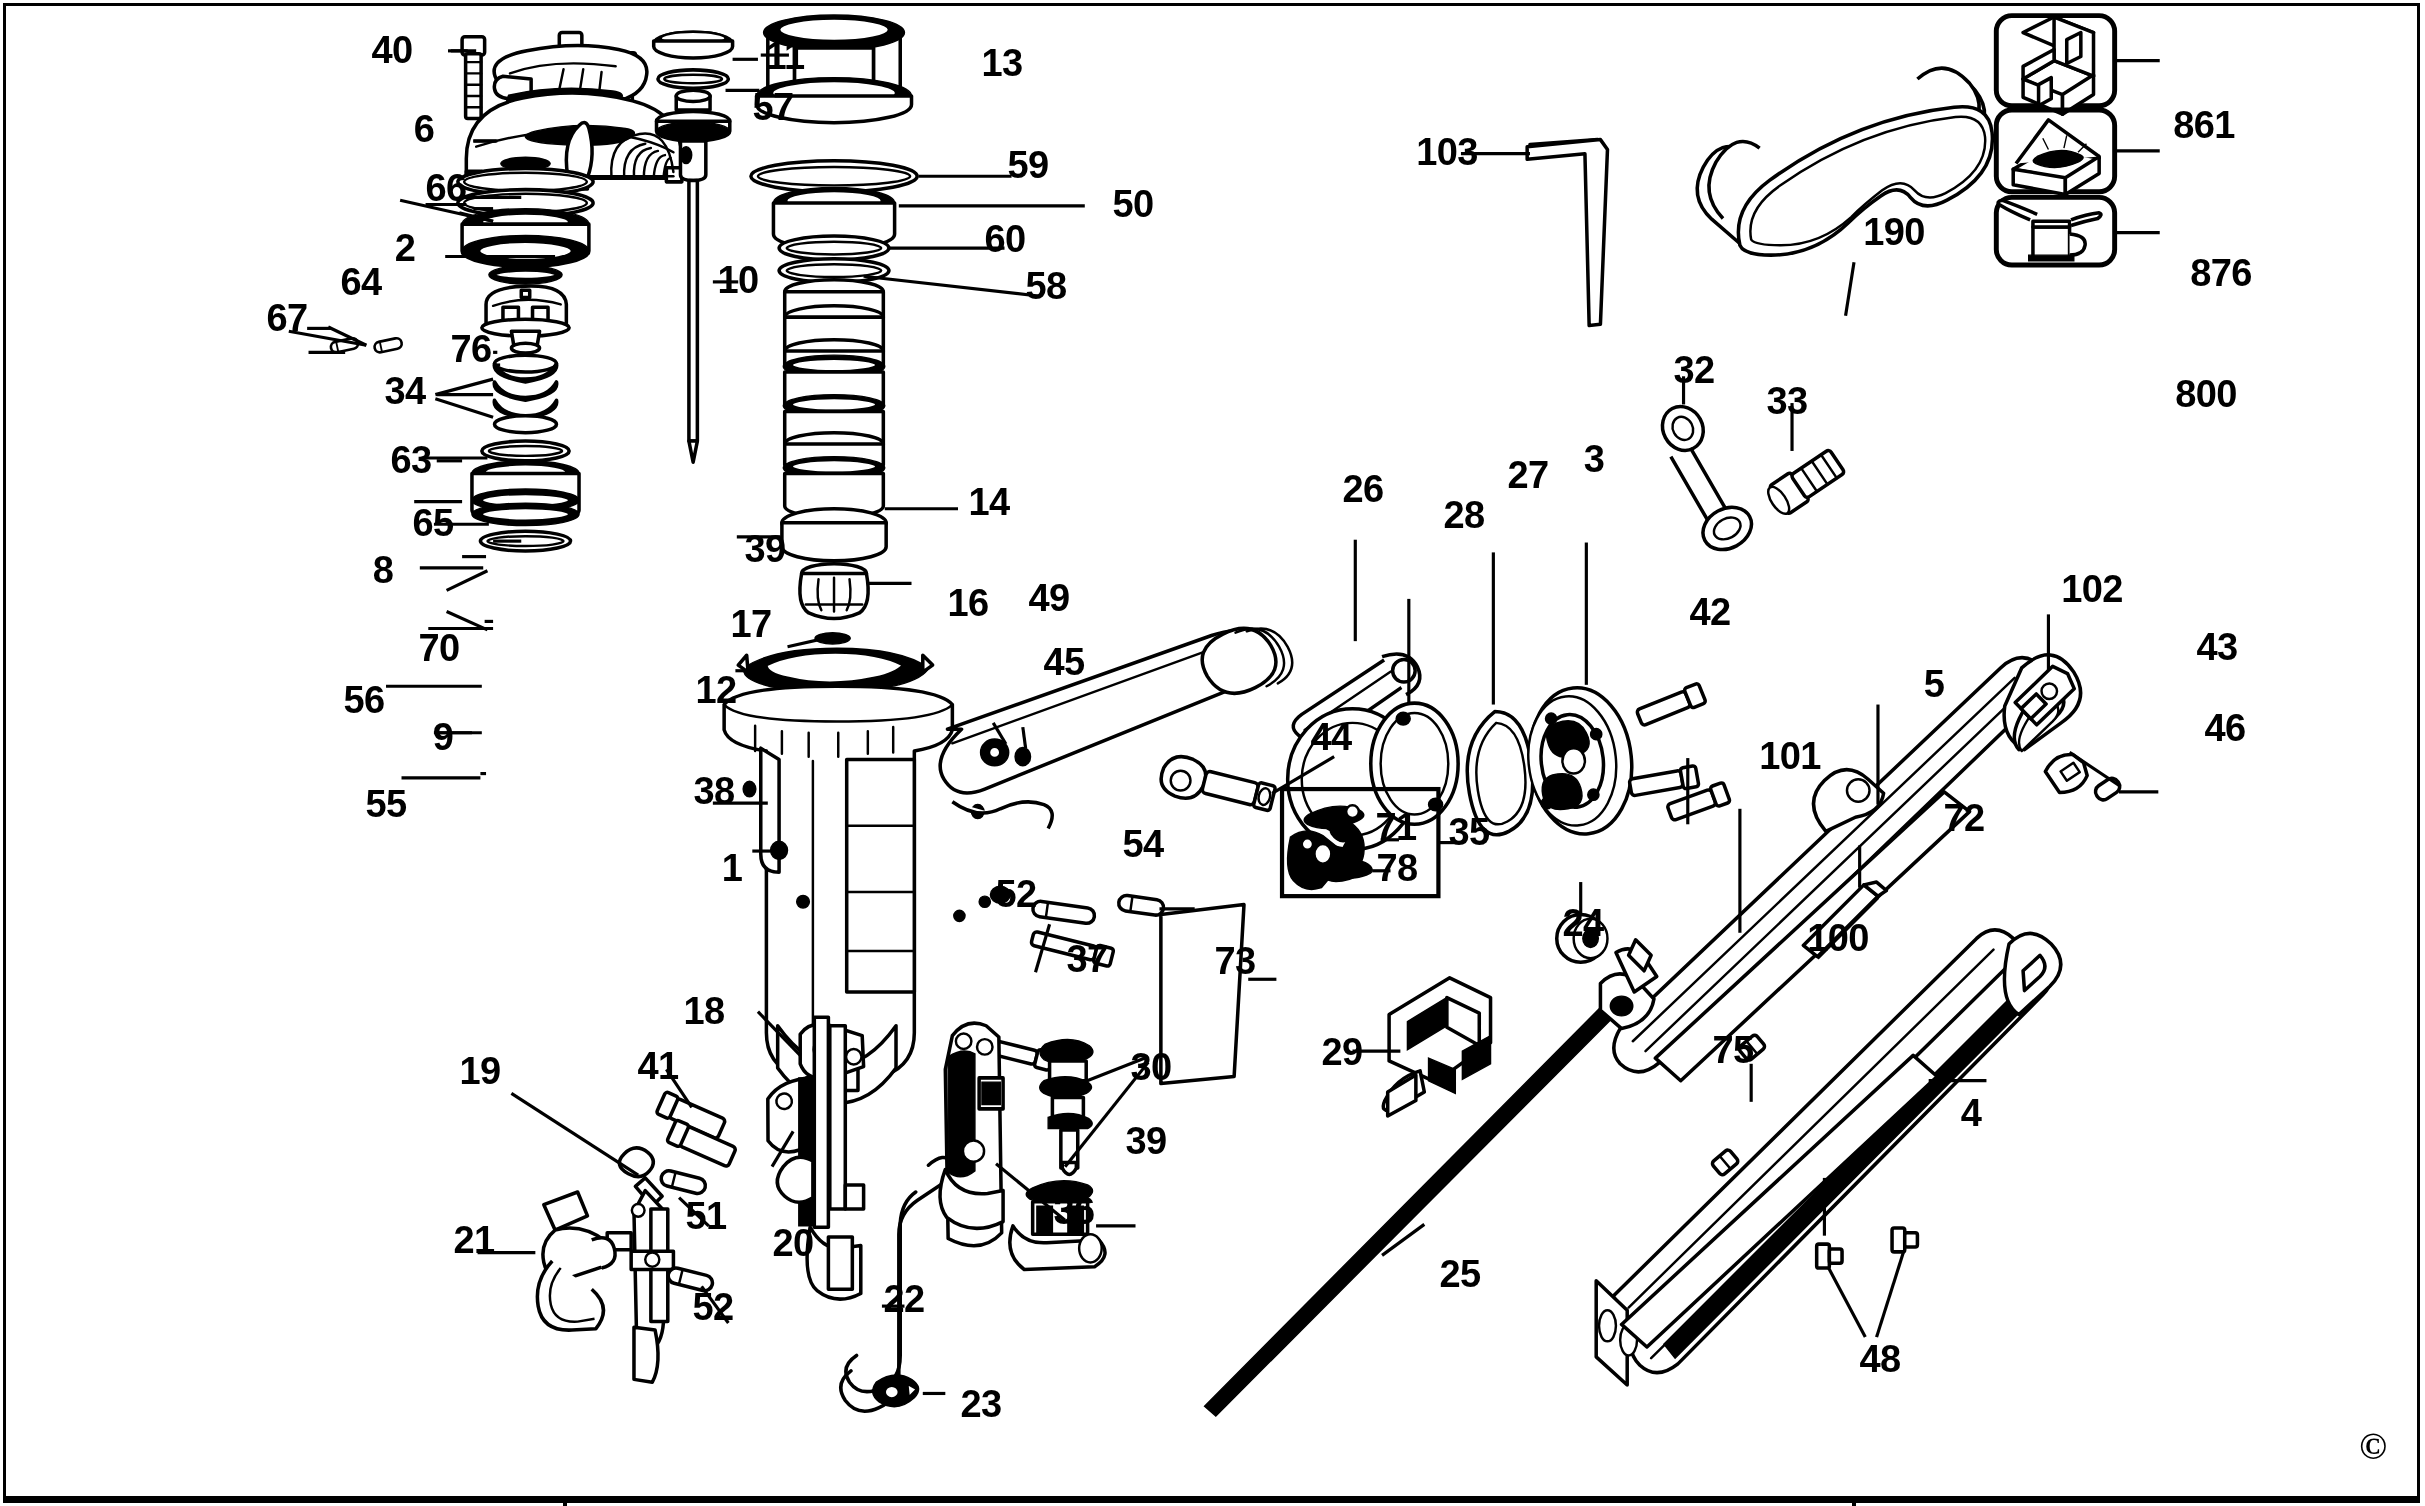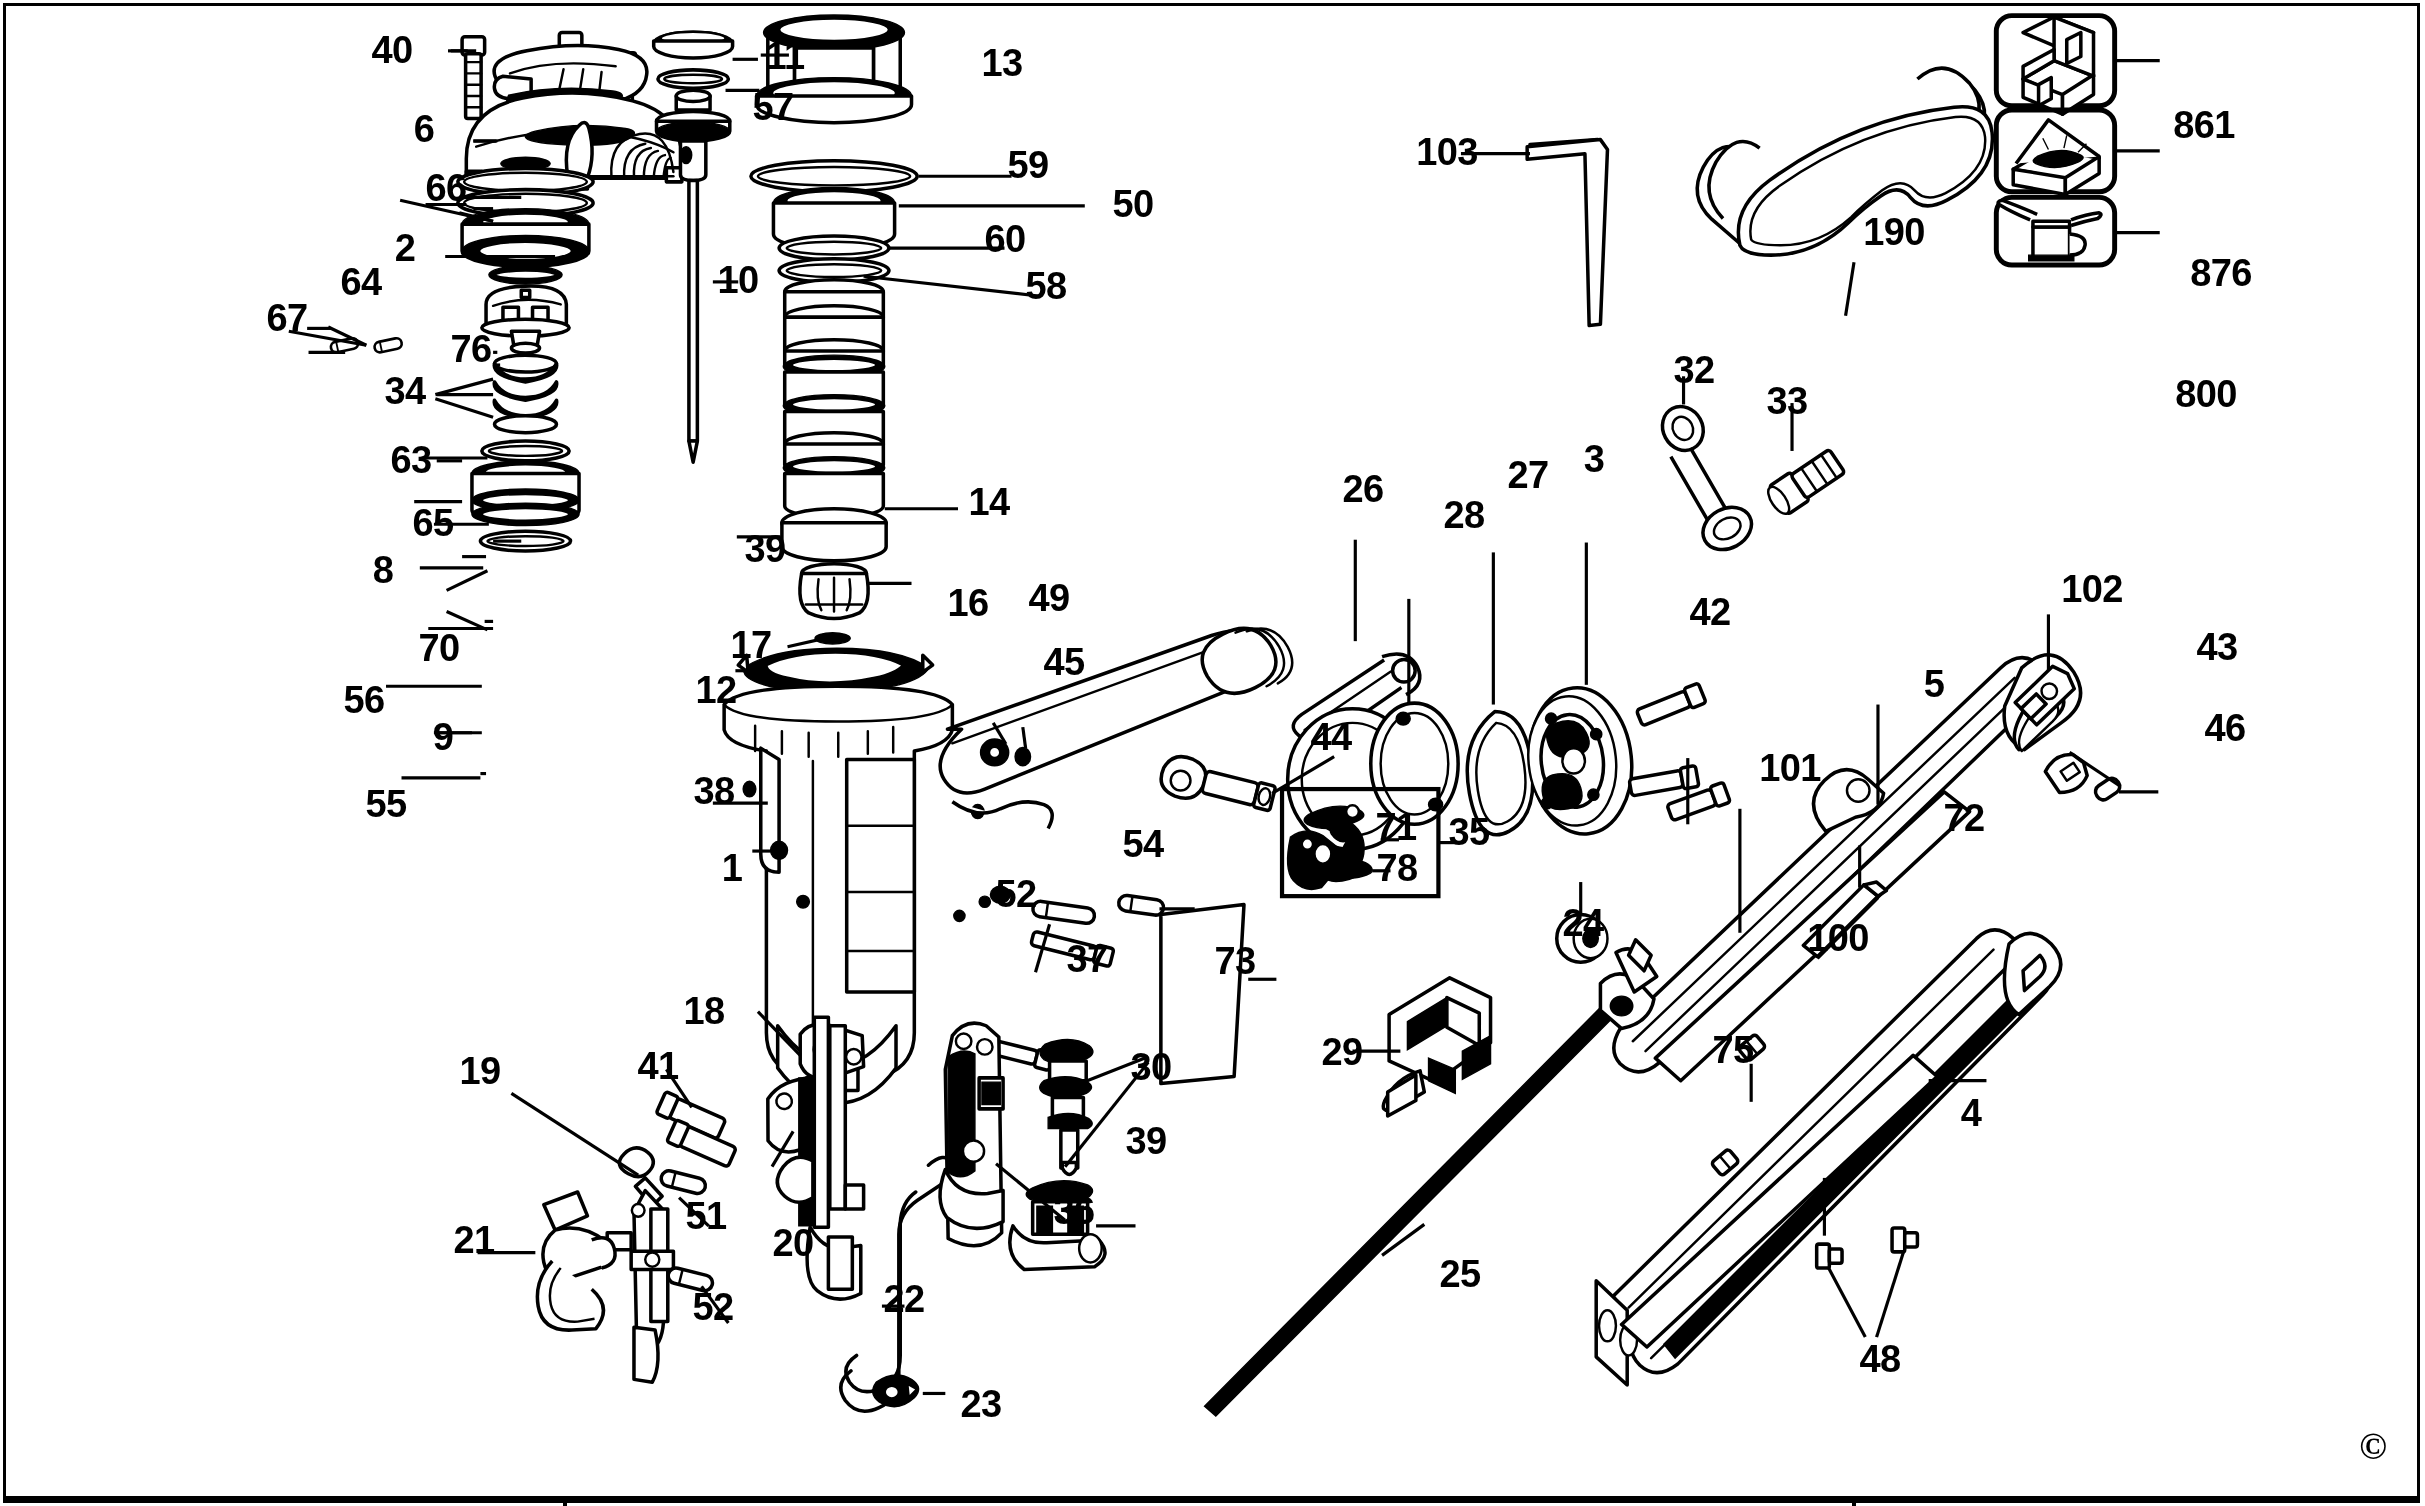--- a/index.html
+++ b/index.html
@@ -764,21 +764,21 @@
       <span class="lbl" style="left: 471px; top: 349px; transform: translate(-50%, -50%);">76</span>
       <span class="lbl" style="left: 405px; top: 391px; transform: translate(-50%, -50%);">34</span>
       <span class="lbl" style="left: 411px; top: 460px; transform: translate(-50%, -50%);">63</span>
       <span class="lbl" style="left: 989px; top: 502px; transform: translate(-50%, -50%);">14</span>
       <span class="lbl" style="left: 433px; top: 523px; transform: translate(-50%, -50%);">65</span>
       <span class="lbl" style="left: 765px; top: 549px; transform: translate(-50%, -50%);">39</span>
       <span class="lbl" style="left: 383px; top: 570px; transform: translate(-50%, -50%);">8</span>
       <span class="lbl" style="left: 439px; top: 648px; transform: translate(-50%, -50%);">70</span>
       <span class="lbl" style="left: 1049px; top: 598px; transform: translate(-50%, -50%);">49</span>
       <span class="lbl" style="left: 968px; top: 603px; transform: translate(-50%, -50%);">16</span>
-      <span class="lbl" style="left: 751px; top: 645px; transform: translate(-50%, -50%);">17</span>
+      <span class="lbl" style="left: 751px; top: 624px; transform: translate(-50%, -50%);">17</span>
       <span class="lbl" style="left: 364px; top: 700px; transform: translate(-50%, -50%);">56</span>
       <span class="lbl" style="left: 1064px; top: 662px; transform: translate(-50%, -50%);">45</span>
       <span class="lbl" style="left: 716px; top: 690px; transform: translate(-50%, -50%);">12</span>
       <span class="lbl" style="left: 443px; top: 737px; transform: translate(-50%, -50%);">9</span>
       <span class="lbl" style="left: 386px; top: 804px; transform: translate(-50%, -50%);">55</span>
       <span class="lbl" style="left: 1331px; top: 737px; transform: translate(-50%, -50%);">44</span>
       <span class="lbl" style="left: 714px; top: 791px; transform: translate(-50%, -50%);">38</span>
       <span class="lbl" style="left: 732px; top: 868px; transform: translate(-50%, -50%);">1</span>
       <span class="lbl" style="left: 1143px; top: 844px; transform: translate(-50%, -50%);">54</span>
       <span class="lbl" style="left: 1016px; top: 894px; transform: translate(-50%, -50%);">52</span>
@@ -808,21 +808,21 @@
       <span class="lbl" style="left: 1787px; top: 401px; transform: translate(-50%, -50%);">33</span>
       <span class="lbl" style="left: 1363px; top: 489px; transform: translate(-50%, -50%);">26</span>
       <span class="lbl" style="left: 1464px; top: 515px; transform: translate(-50%, -50%);">28</span>
       <span class="lbl" style="left: 1528px; top: 475px; transform: translate(-50%, -50%);">27</span>
       <span class="lbl" style="left: 1594px; top: 459px; transform: translate(-50%, -50%);">3</span>
       <span class="lbl" style="left: 1710px; top: 612px; transform: translate(-50%, -50%);">42</span>
       <span class="lbl" style="left: 2092px; top: 589px; transform: translate(-50%, -50%);">102</span>
       <span class="lbl" style="left: 2217px; top: 647px; transform: translate(-50%, -50%);">43</span>
       <span class="lbl" style="left: 2188px; top: 728px; transform: translate(-50%, -50%); margin-left: 37px;">46</span>
       <span class="lbl" style="left: 1934px; top: 684px; transform: translate(-50%, -50%);">5</span>
-      <span class="lbl" style="left: 1790px; top: 756px; transform: translate(-50%, -50%); margin-top: 12px;">101</span>
+      <span class="lbl" style="left: 1790px; top: 756px; transform: translate(-50%, -50%);">101</span>
       <span class="lbl" style="left: 1964px; top: 818px; transform: translate(-50%, -50%);">72</span>
       <span class="lbl" style="left: 1838px; top: 938px; transform: translate(-50%, -50%);">100</span>
       <span class="lbl" style="left: 1583px; top: 883px; transform: translate(-50%, -50%); margin-top: 40px;">24</span>
       <span class="lbl" style="left: 1342px; top: 1052px; transform: translate(-50%, -50%);">29</span>
       <span class="lbl" style="left: 1733px; top: 1050px; transform: translate(-50%, -50%);">75</span>
       <span class="lbl" style="left: 1971px; top: 1113px; transform: translate(-50%, -50%);">4</span>
       <span class="lbl" style="left: 1460px; top: 1274px; transform: translate(-50%, -50%);">25</span>
       <span class="lbl" style="left: 1880px; top: 1359px; transform: translate(-50%, -50%);">48</span>
     </div>
 

